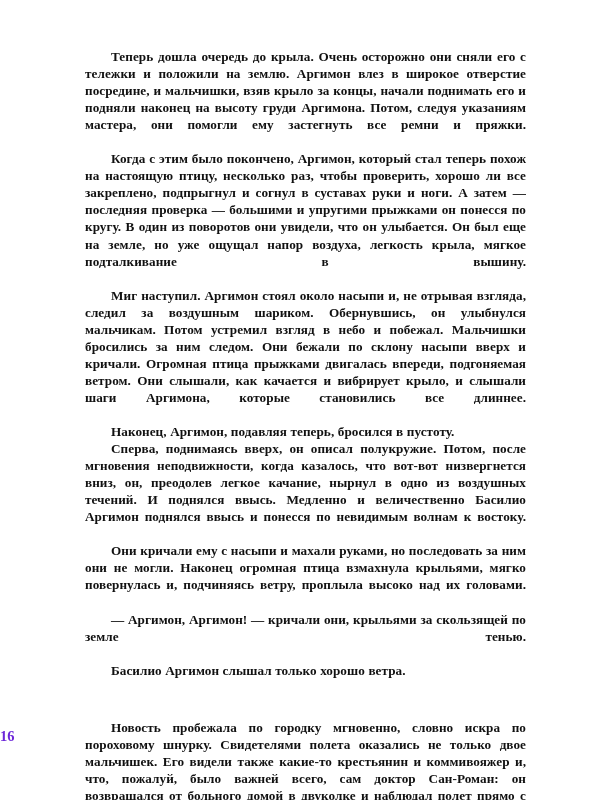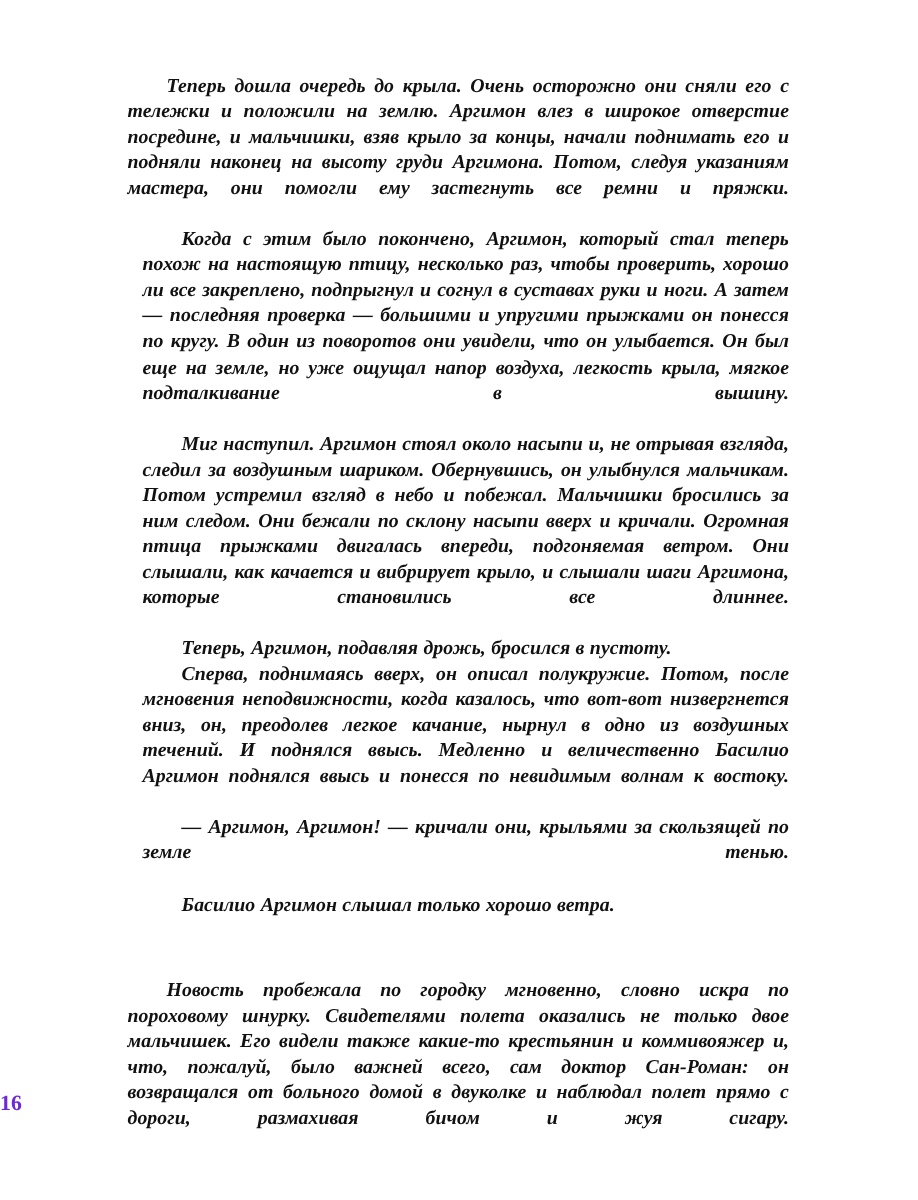--- a/index.html
+++ b/index.html
@@ -33,27 +33,25 @@
   .para {
     margin: 0;
     text-align: justify;
     text-justify: inter-word;
     text-indent: 26px;
     font-size: 13.2px;
     line-height: 17.05px;
     font-weight: 600;
     letter-spacing: 0.05px;
     word-spacing: 0.2px;
-    font-style: italic;
     -webkit-font-smoothing: none;
   }
 
   .para + .para {
     margin-top: 0px;
-    margin-left: 10px;
   }
 
   .para:last-child {
     text-align: justify;
   }
 
   
   .para::after {
     content: "";
     display: inline-block;
@@ -83,22 +81,23 @@
 <body>
 
 <div id="page">
 
   <div id="text-column">
 
     <div>
       <p class="para">Теперь дошла очередь до крыла. Очень осторожно они сняли его с тележки и положили на землю. Аргимон влез в широкое отверстие посредине, и мальчишки, взяв крыло за концы, начали поднимать его и подняли наконец на высоту груди Аргимона. Потом, следуя указаниям мастера, они помогли ему застегнуть все ремни и пряжки.</p>
       <p class="para">Когда с этим было покончено, Аргимон, который стал теперь похож на настоящую птицу, несколько раз, чтобы проверить, хорошо ли все закреплено, подпрыгнул и согнул в суставах руки и ноги. А затем — последняя проверка — большими и упругими прыжками он понесся по кругу. В один из поворотов они увидели, что он улыбается. Он был еще на земле, но уже ощущал напор воздуха, легкость крыла, мягкое подталкивание в вышину.</p>
       <p class="para">Миг наступил. Аргимон стоял около насыпи и, не отрывая взгляда, следил за воздушным шариком. Обернувшись, он улыбнулся мальчикам. Потом  устремил взгляд в небо и побежал. Мальчишки бросились за ним следом. Они бежали по склону насыпи вверх и кричали. Огромная птица прыжками двигалась впереди, подгоняемая ветром. Они слышали, как качается и вибрирует крыло, и слышали шаги Аргимона, которые становились все длиннее.</p>
-      <p class="para no-stretch">Теперь, Аргимон, подавляя дрожь, бросился в пустоту.</p>
+      <p class="para no-stretch">Наконец, Аргимон, подавляя теперь, бросился в пустоту.</p>
       <p class="para">Сперва, поднимаясь вверх, он описал полукружие. Потом, после мгновения неподвижности, когда казалось, что вот-вот низвергнется вниз, он, преодолев легкое качание, нырнул в одно из воздушных течений. И поднялся ввысь. Медленно и величественно Басилио Аргимон поднялся ввысь и понесся по невидимым волнам к востоку.</p>
+      <p class="para">Они кричали ему с насыпи и махали руками, но последовать за ним они не могли. Наконец огромная птица взмахнула крыльями, мягко повернулась и, подчиняясь ветру, проплыла высоко над их головами.</p>
       <p class="para">— Аргимон, Аргимон! — кричали они, крыльями за скользящей по земле тенью.</p>
       <p class="para no-stretch">Басилио Аргимон слышал только хорошо ветра.</p>
     </div>
 
     <div class="section-gap"></div>
 
     <div>
       <p class="para">Новость пробежала по городку мгновенно, словно искра по пороховому шнурку. Свидетелями полета оказались не только двое мальчишек. Его видели также какие-то крестьянин и коммивояжер и, что, пожалуй, было важней всего, сам доктор Сан-Роман:  он возвращался от больного домой в двуколке и наблюдал полет прямо с дороги, размахивая бичом и жуя сигару.</p>
 
     </div>

